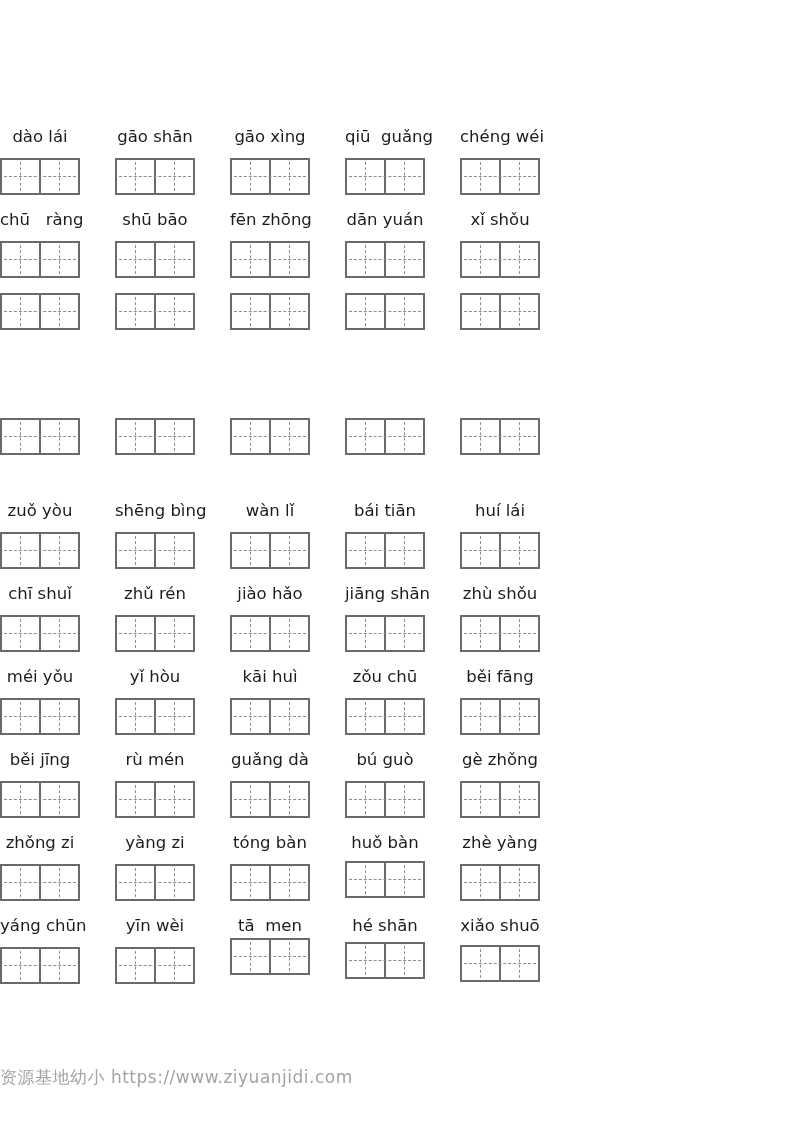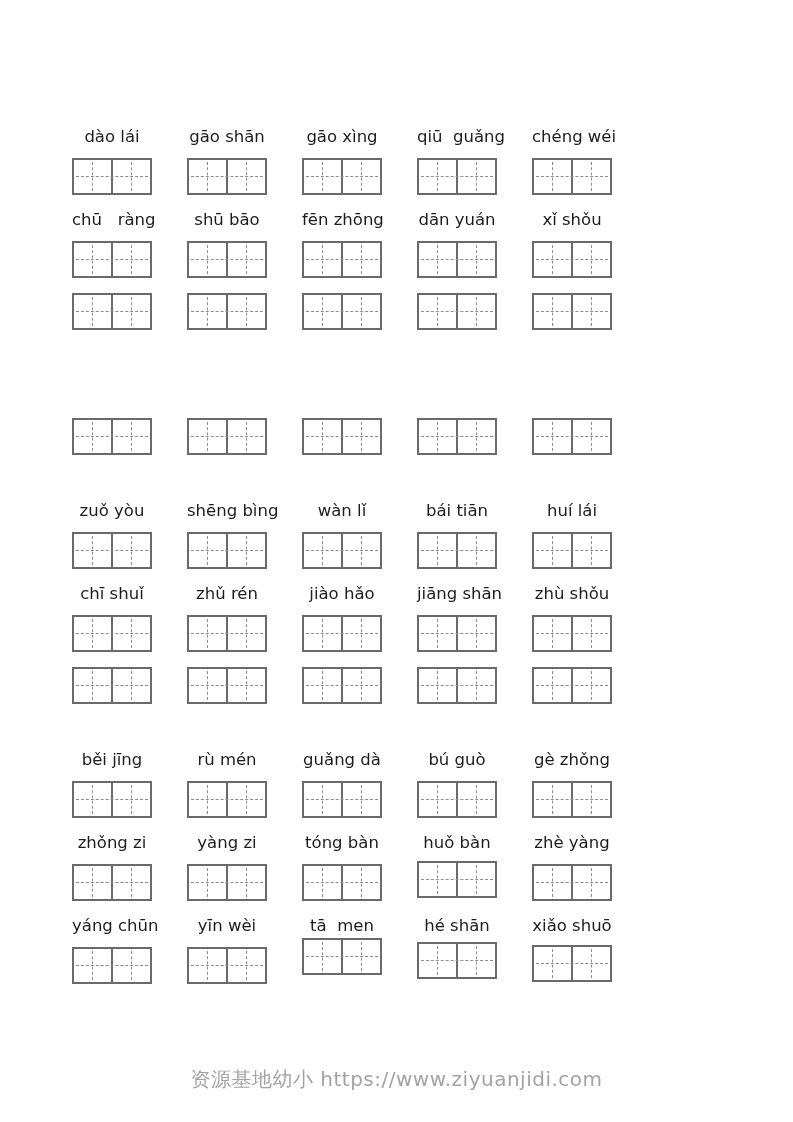--- a/index.html
+++ b/index.html
@@ -5,21 +5,21 @@
   html, body { margin: 0; padding: 0; }
   body {
     width: 793px; height: 1122px;
     background: #ffffff;
     font-family: "DejaVu Sans", "Liberation Sans", sans-serif;
     position: relative;
     overflow: hidden;
   }
   #sheet { position: absolute; inset: 0; }
 
-  .section { padding-left: 72px; }
+  .section { }
   .sec1 { padding-top: 127px; }
   .sec2 { padding-top: 42px; }
 
   .row { height: 83px; }
   .labels { display: flex; height: 31px; align-items: flex-start; }
   .labelcol { flex: 0 0 115px; width: 115px; }
   .pinyin {
     display: inline-block;
     width: 80px;
     text-align: center;
@@ -59,22 +59,22 @@
   
   .sec2 .row:nth-child(6) .boxcol:nth-child(4) .box { transform: translateY(-3px); }
   .sec2 .row:nth-child(7) .boxcol:nth-child(3) .box { transform: translateY(-9px); }
   .sec2 .row:nth-child(7) .boxcol:nth-child(4) .box { transform: translateY(-5px); }
   .sec2 .row:nth-child(7) .boxcol:nth-child(5) .box { transform: translateY(-2px); }
 
   .footer {
     position: absolute;
     top: 1066px; left: 0;
     width: 100%;
-    text-align: center;
-    font-size: 20px;
+    text-align: left;
+    font-size: 17px;
     color: #a3a3a3;
     letter-spacing: 0.5px;
   }
 </style>
 </head>
 <body>
 
 <div id="sheet">
   <section class="section sec1">
   <div class="row">
@@ -340,20 +340,27 @@
             <div class="box">
               <div class="cell"></div>
               <div class="cell"></div>
               <div class="hline"></div>
             </div>
           </div>
         </div>
   </div>
 
   <div class="row">
+    <div class="labels">
+          <div class="labelcol"><span class="pinyin">méi yǒu</span></div>
+          <div class="labelcol"><span class="pinyin">yǐ hòu</span></div>
+          <div class="labelcol"><span class="pinyin">kāi huì</span></div>
+          <div class="labelcol"><span class="pinyin">zǒu chū</span></div>
+          <div class="labelcol"><span class="pinyin">běi fāng</span></div>
+        </div>
     <div class="boxes">
           <div class="boxcol">
             <div class="box">
               <div class="cell"></div>
               <div class="cell"></div>
               <div class="hline"></div>
             </div>
           </div>
           <div class="boxcol">
             <div class="box">

